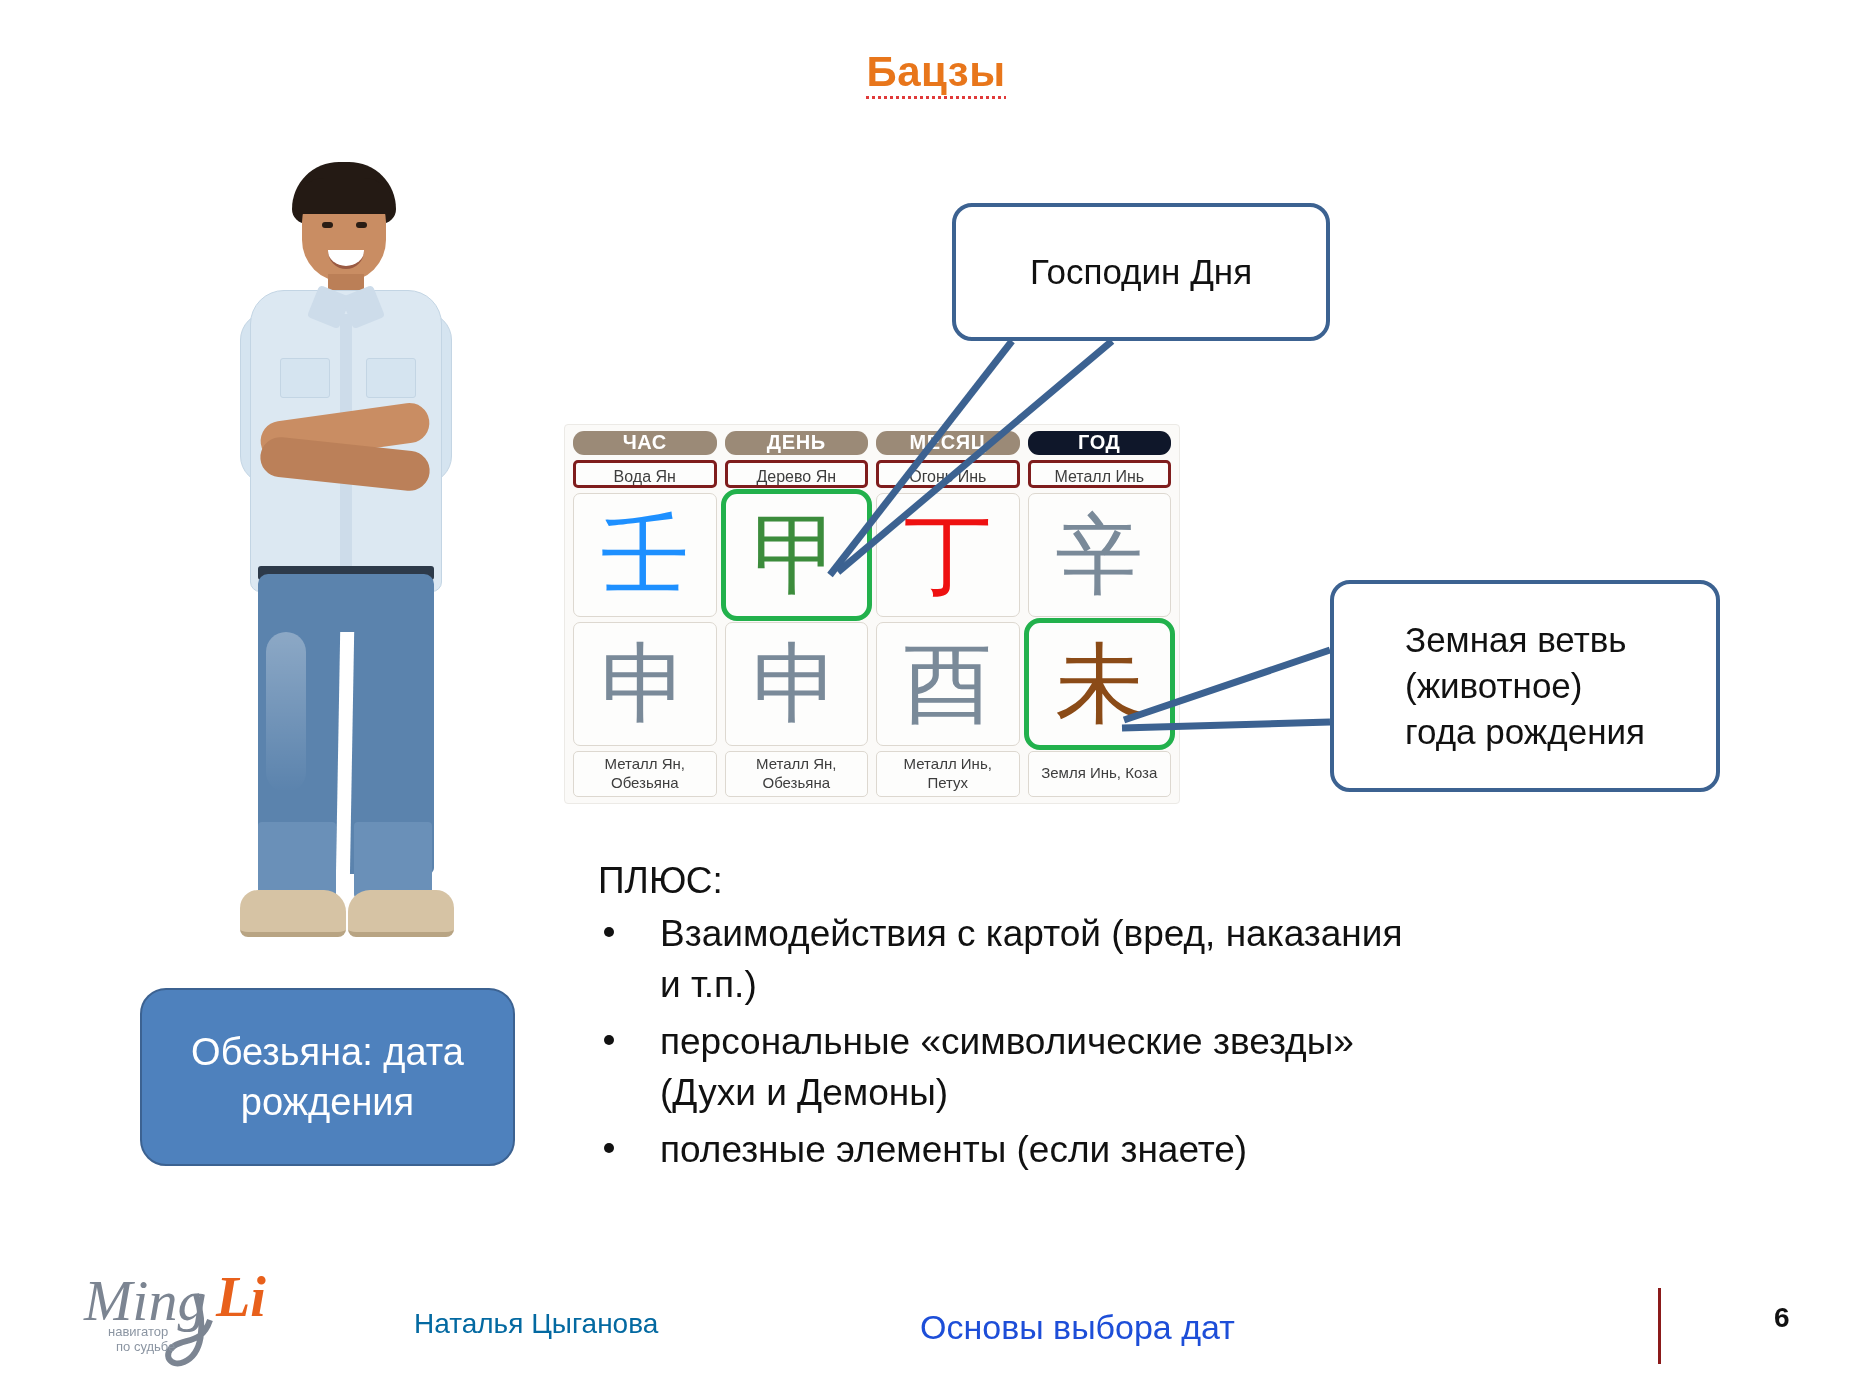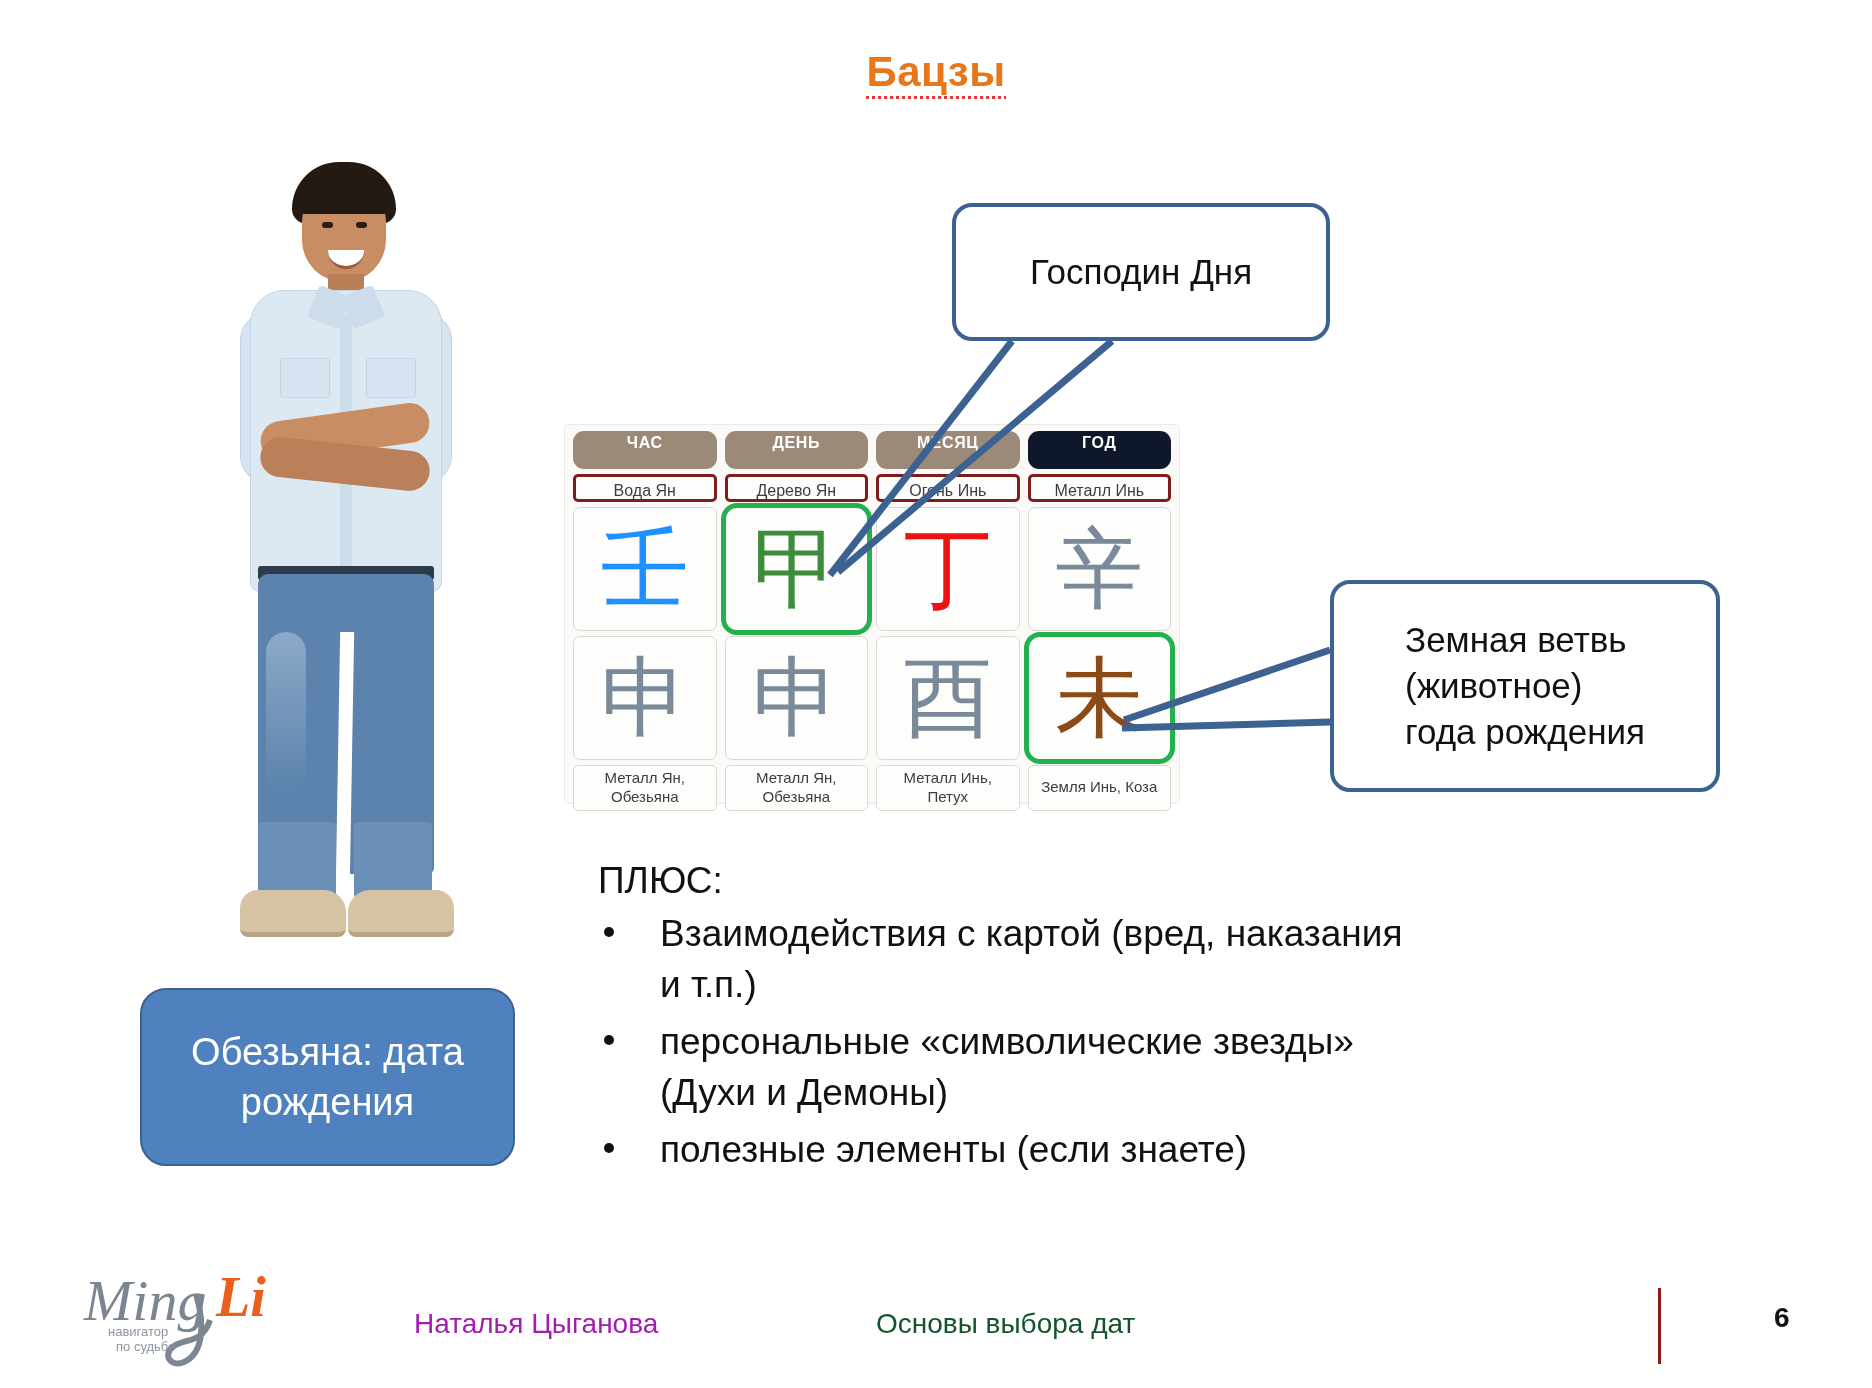--- a/index.html
+++ b/index.html
@@ -70,22 +70,22 @@
   
   #bazi-chart{
     position:absolute;left:564px;top:424px;width:616px;height:380px;
     background:#fbfaf8;border:1px solid #eceae6;border-radius:4px;
     padding:6px 8px;box-sizing:border-box;
   }
   .bz-row{display:flex;gap:8px;}
   .bz-row + .bz-row{margin-top:5px;}
   .bz-cell{flex:1;box-sizing:border-box;}
   .bz-head{
-    background:#9b8a77;color:#fff;font-size:16px;font-weight:bold;
-    text-align:center;border-radius:11px;height:38px;line-height:23px;
+    background:#9b8a77;color:#fff;font-size:20px;font-weight:bold;
+    text-align:center;border-radius:11px;height:24px;line-height:23px;
     letter-spacing:.6px;
   }
   .bz-sub{
     background:#fdfdfc;border:3px solid #7f1d1d;border-radius:5px;
     height:28px;line-height:28px;text-align:center;font-size:16px;color:#3d3d3d;
   }
   .bz-glyph{
     background:#fdfdfc;border:1px solid #ddd8d0;border-radius:7px;
     height:124px;display:flex;align-items:center;justify-content:center;
     font-family:"DejaVu Sans",sans-serif;font-size:88px;line-height:1;
@@ -127,22 +127,22 @@
     position:relative;padding-left:62px;font-size:37px;line-height:1.38;
     color:#111;margin-bottom:6px;
   }
   #plus-list li .bullet{
     position:absolute;left:6px;top:.52em;width:10px;height:10px;
     background:#111;border-radius:50%;
   }
 
   
   #footer-logo{position:absolute;left:78px;top:1258px;width:220px;height:122px;}
-  #footer-author{position:absolute;left:414px;top:1308px;font-size:28px;color:#a21caf;}
-  #footer-subject{position:absolute;left:876px;top:1308px;font-size:28px;color:#14532d;}
+  #footer-author{position:absolute;left:414px;top:1308px;font-size:28px;color:#0369a1;}
+  #footer-subject{position:absolute;left:920px;top:1308px;font-size:34px;color:#1d4ed8;}
   #footer-divider{position:absolute;left:1658px;top:1288px;width:3px;height:76px;background:#8B1A1A;}
   #page-number{position:absolute;left:1774px;top:1302px;font-size:28px;font-weight:bold;color:#111;}
 </style>
 </head>
 <body>
 
 <div id="slide-title" style="color: rgb(232, 118, 27);">
   <span class="tl">Бацзы</span>
 </div>
 

